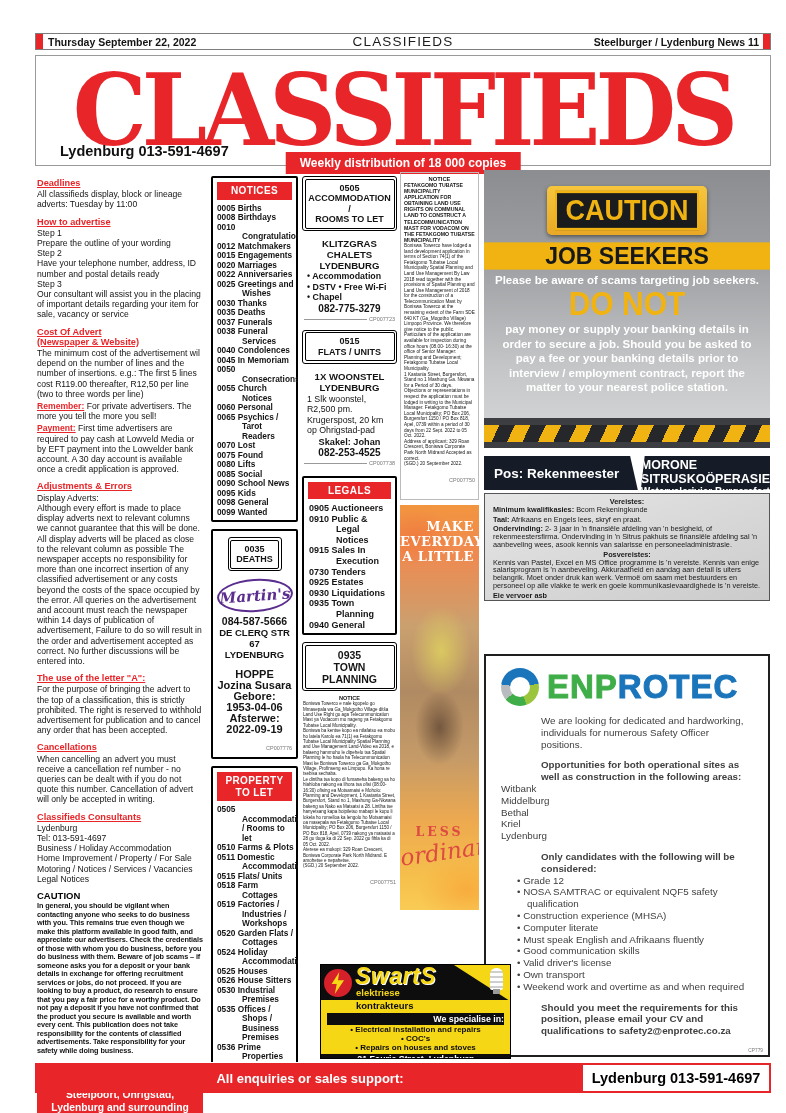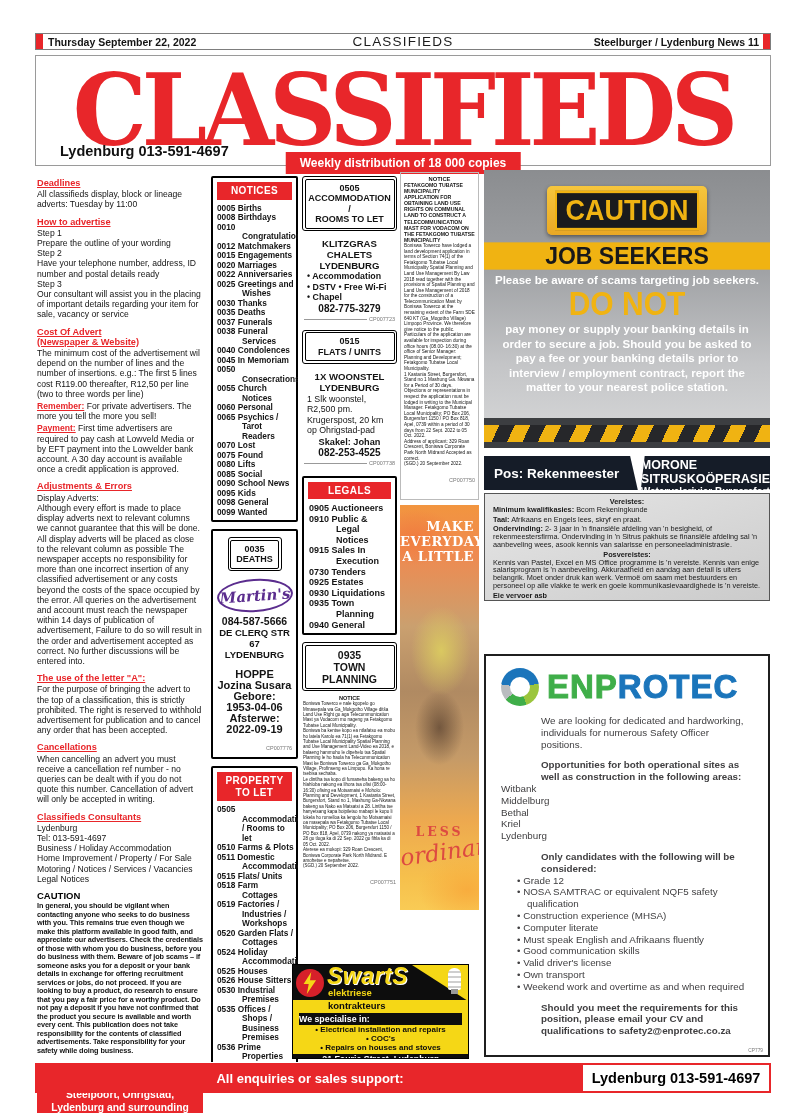--- a/index.html
+++ b/index.html
@@ -150,37 +150,37 @@
   .enp-blue { color:#1b75bb; }
   .enp-title { font-weight:bold; font-size:20px; line-height:23px; color:#414042; margin-top:13px; }
   .enp-text { font-size:9.8px; line-height:11.8px; color:#414042; margin-top:9px;margin-left:40px; }
   .enp-bold { font-weight:bold; }
   .enp-areas div { font-size:9.8px; line-height:11.8px; color:#414042; }
   .enp-bullet { font-size:9.8px; line-height:11.8px; color:#414042; padding-left:26px; text-indent:-10px; }
   .enp-bullet::before { content:"•  "; }
   .enp-ref { position:absolute; right:5px; bottom:2px; font-size:4.8px; color:#777; }
 
   
-  .swarts { position:absolute; left:292px; top:964px; width:177px; height:95px; background:#0d0d0d;
+  .swarts { position:absolute; left:320px; top:964px; width:191px; height:95px; background:#0d0d0d;
             border:1px solid #000; overflow:hidden; }
   .sw-top { position:relative; height:36px; }
   .sw-corner { position:absolute; right:0; top:0; width:56px; height:36px; background:#f5d716;
                clip-path:polygon(100% 0,0 0,100% 100%); }
   .sw-bolt { position:absolute; left:3px; top:4px; width:28px; height:28px; border-radius:50%; background:#d6202a; }
   .sw-bolt::after { content:""; position:absolute; left:6px; top:3px; width:16px; height:22px; background:#f5d716;
                clip-path:polygon(58% 0,10% 55%,42% 55%,30% 100%,88% 38%,50% 38%); }
   .sw-brand { position:absolute; left:34px; top:-2px; color:#f5d716; font-weight:bold; font-style:italic;
               font-size:23px; letter-spacing:0.5px; text-shadow:1px 1px 0 #fff; }
   .sw-sub1 { position:absolute; left:35px; top:22px; color:#f5d716; font-weight:bold; font-size:9.5px; }
   .sw-bulb { position:absolute; right:7px; top:3px; width:13px; height:22px;
              background:repeating-linear-gradient(180deg,#fff 0 3px,#cfcfcf 3px 5px); border-radius:6px 6px 2px 2px; }
   .sw-bulb::after { content:""; position:absolute; left:3px; bottom:-4px; width:7px; height:5px; background:#9a9a9a; }
   .sw-mid { background:#f5d716; padding:1px 2px 2px; }
   .sw-sub2 { background:#f5d716; color:#0d0d0d; font-weight:bold; font-size:9.5px; padding:0 0 0 35px; margin-top:-1px; }
-  .sw-band { background:#0d0d0d; color:#fff; font-weight:bold; font-size:8.8px; text-align:left;
+  .sw-band { background:#0d0d0d; color:#fff; font-weight:bold; font-size:8.8px; text-align:right;
              padding:1px 0; margin:1px 4px; }
   .sw-bullet { color:#0d0d0d; font-weight:bold; font-size:8px; line-height:8.8px; text-align:center; }
   .sw-foot { background:#0d0d0d; text-align:center; padding-top:1px; }
   .sw-addr { color:#fff; font-weight:bold; font-size:8.8px; line-height:9.5px; }
 
   
   .footbar { position:absolute; left:35px; top:1063px; width:736px; height:30px; border:2px solid #e8262a;
              display:flex; background:#fff; }
   .foot-left { width:546px; background:#e8262a; color:#fff; font-weight:bold; font-size:13px;
                display:flex; align-items:center; justify-content:center; }

